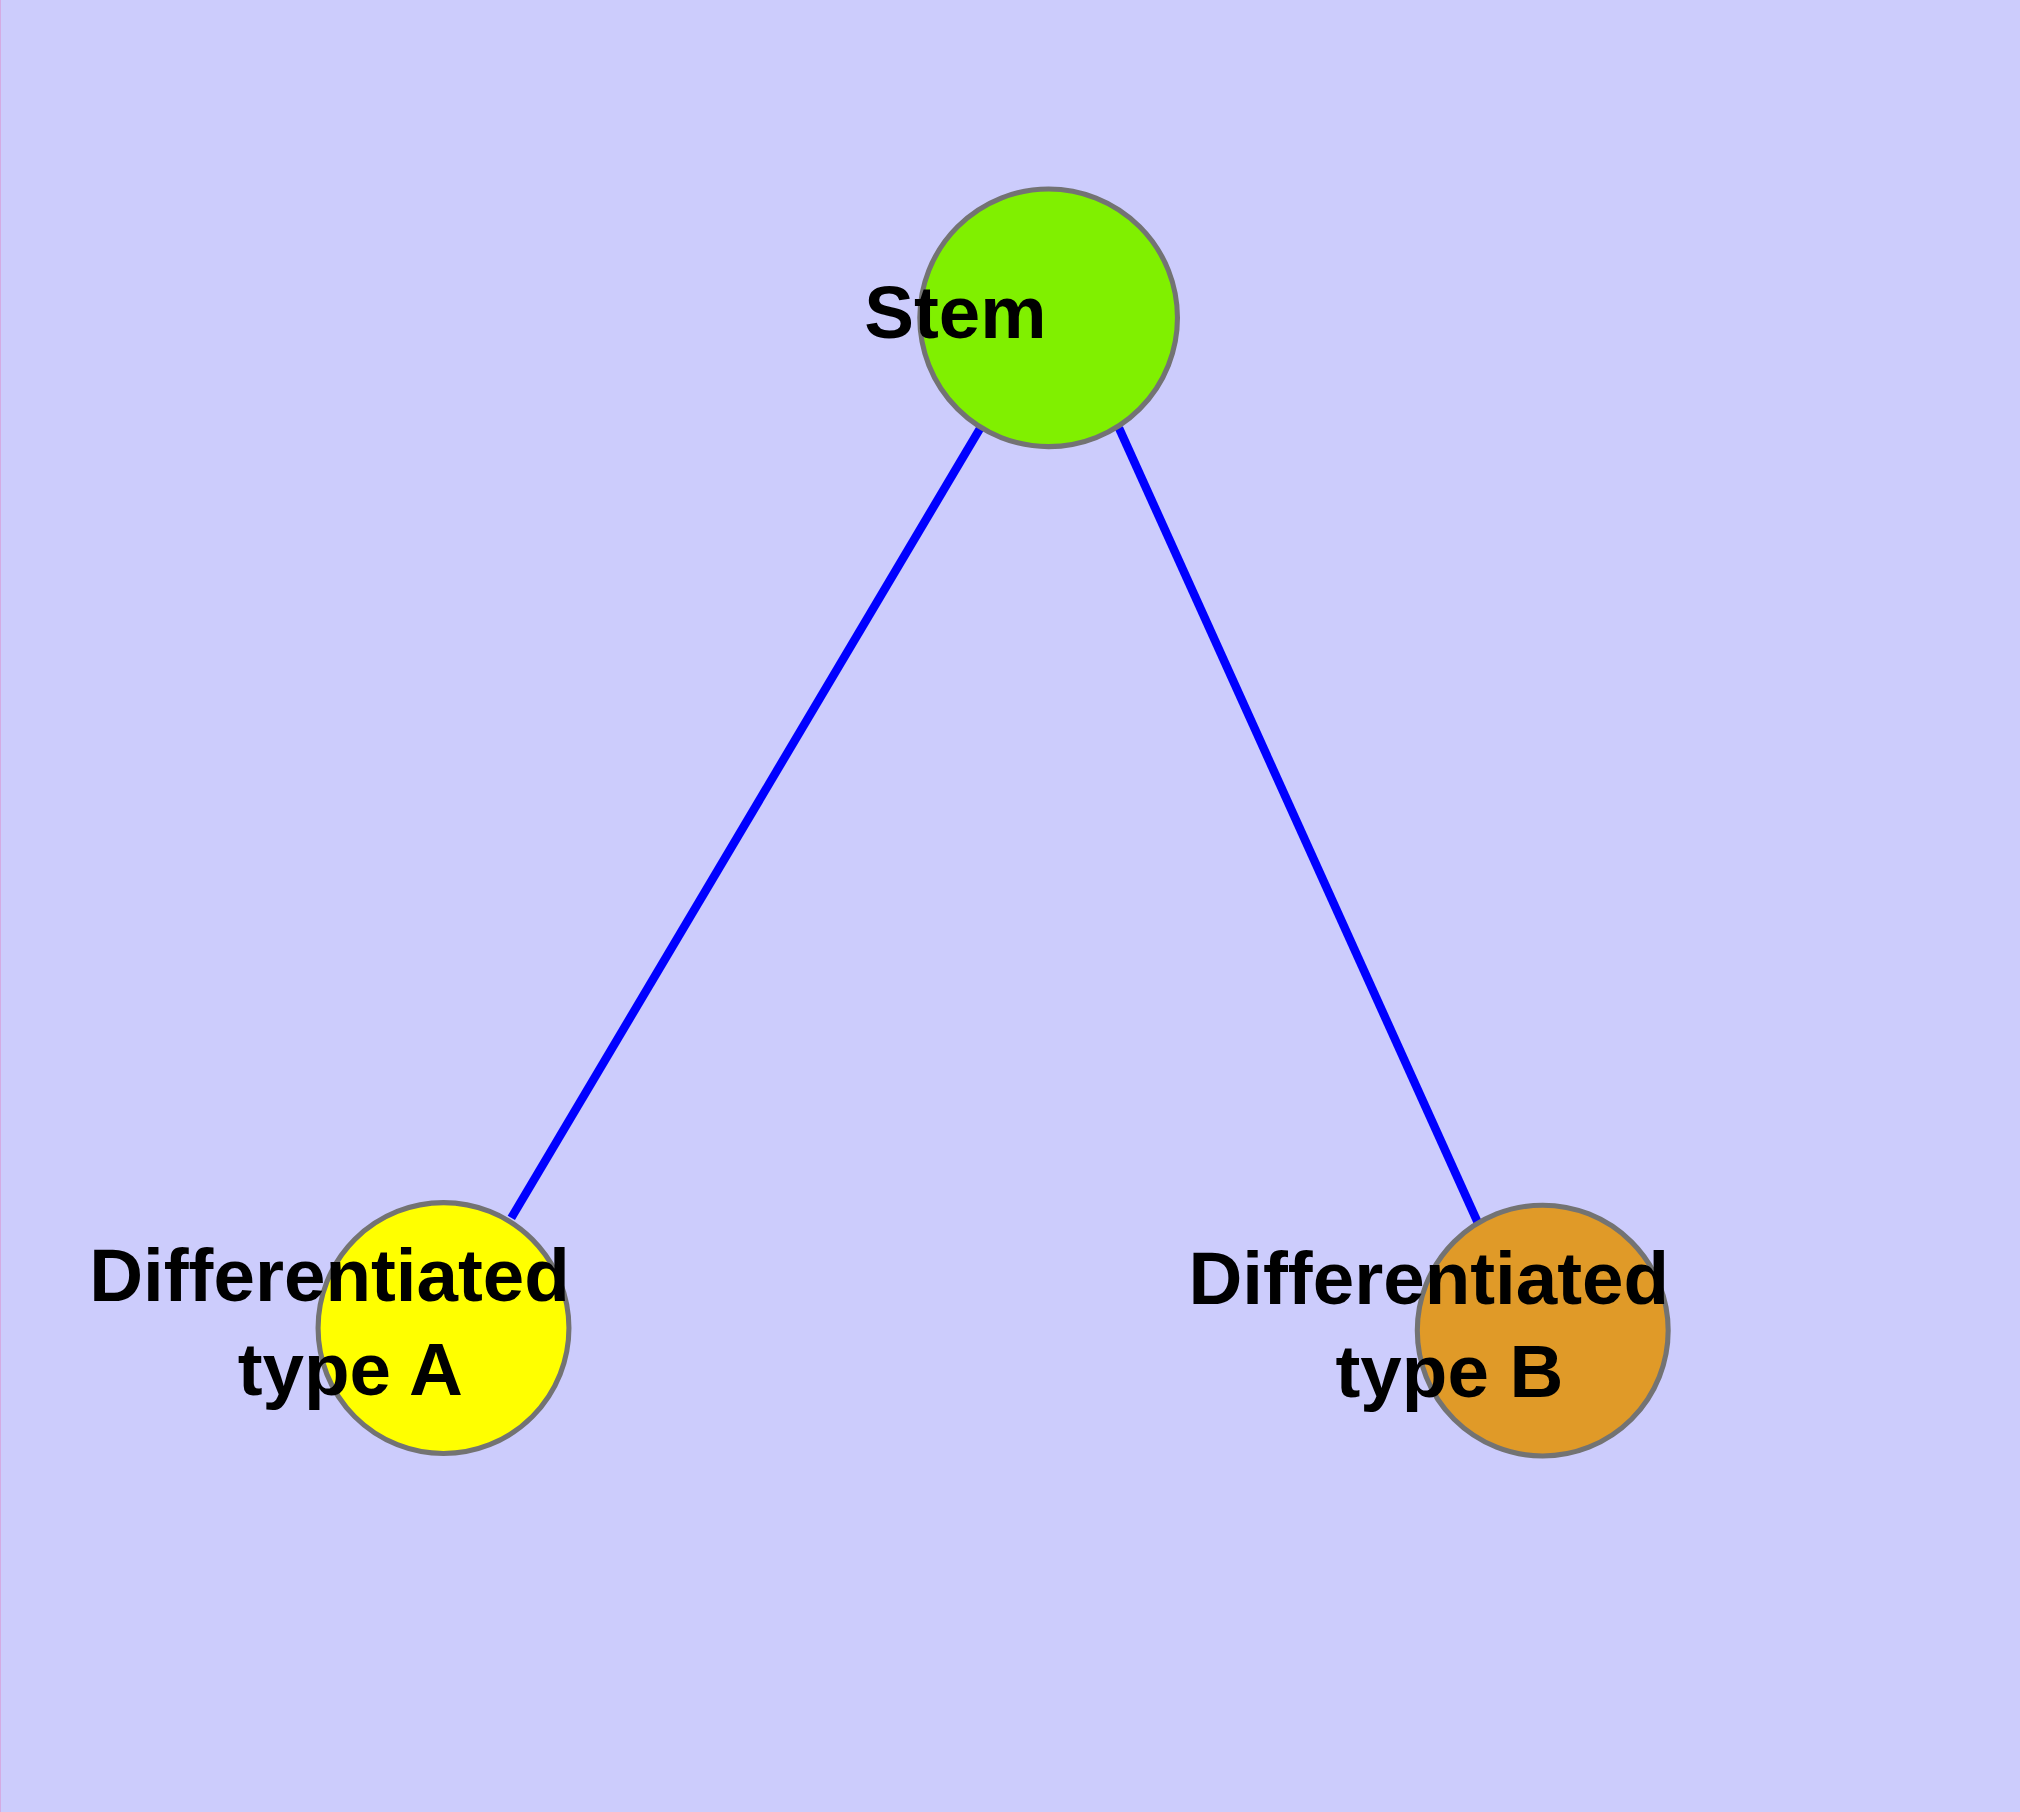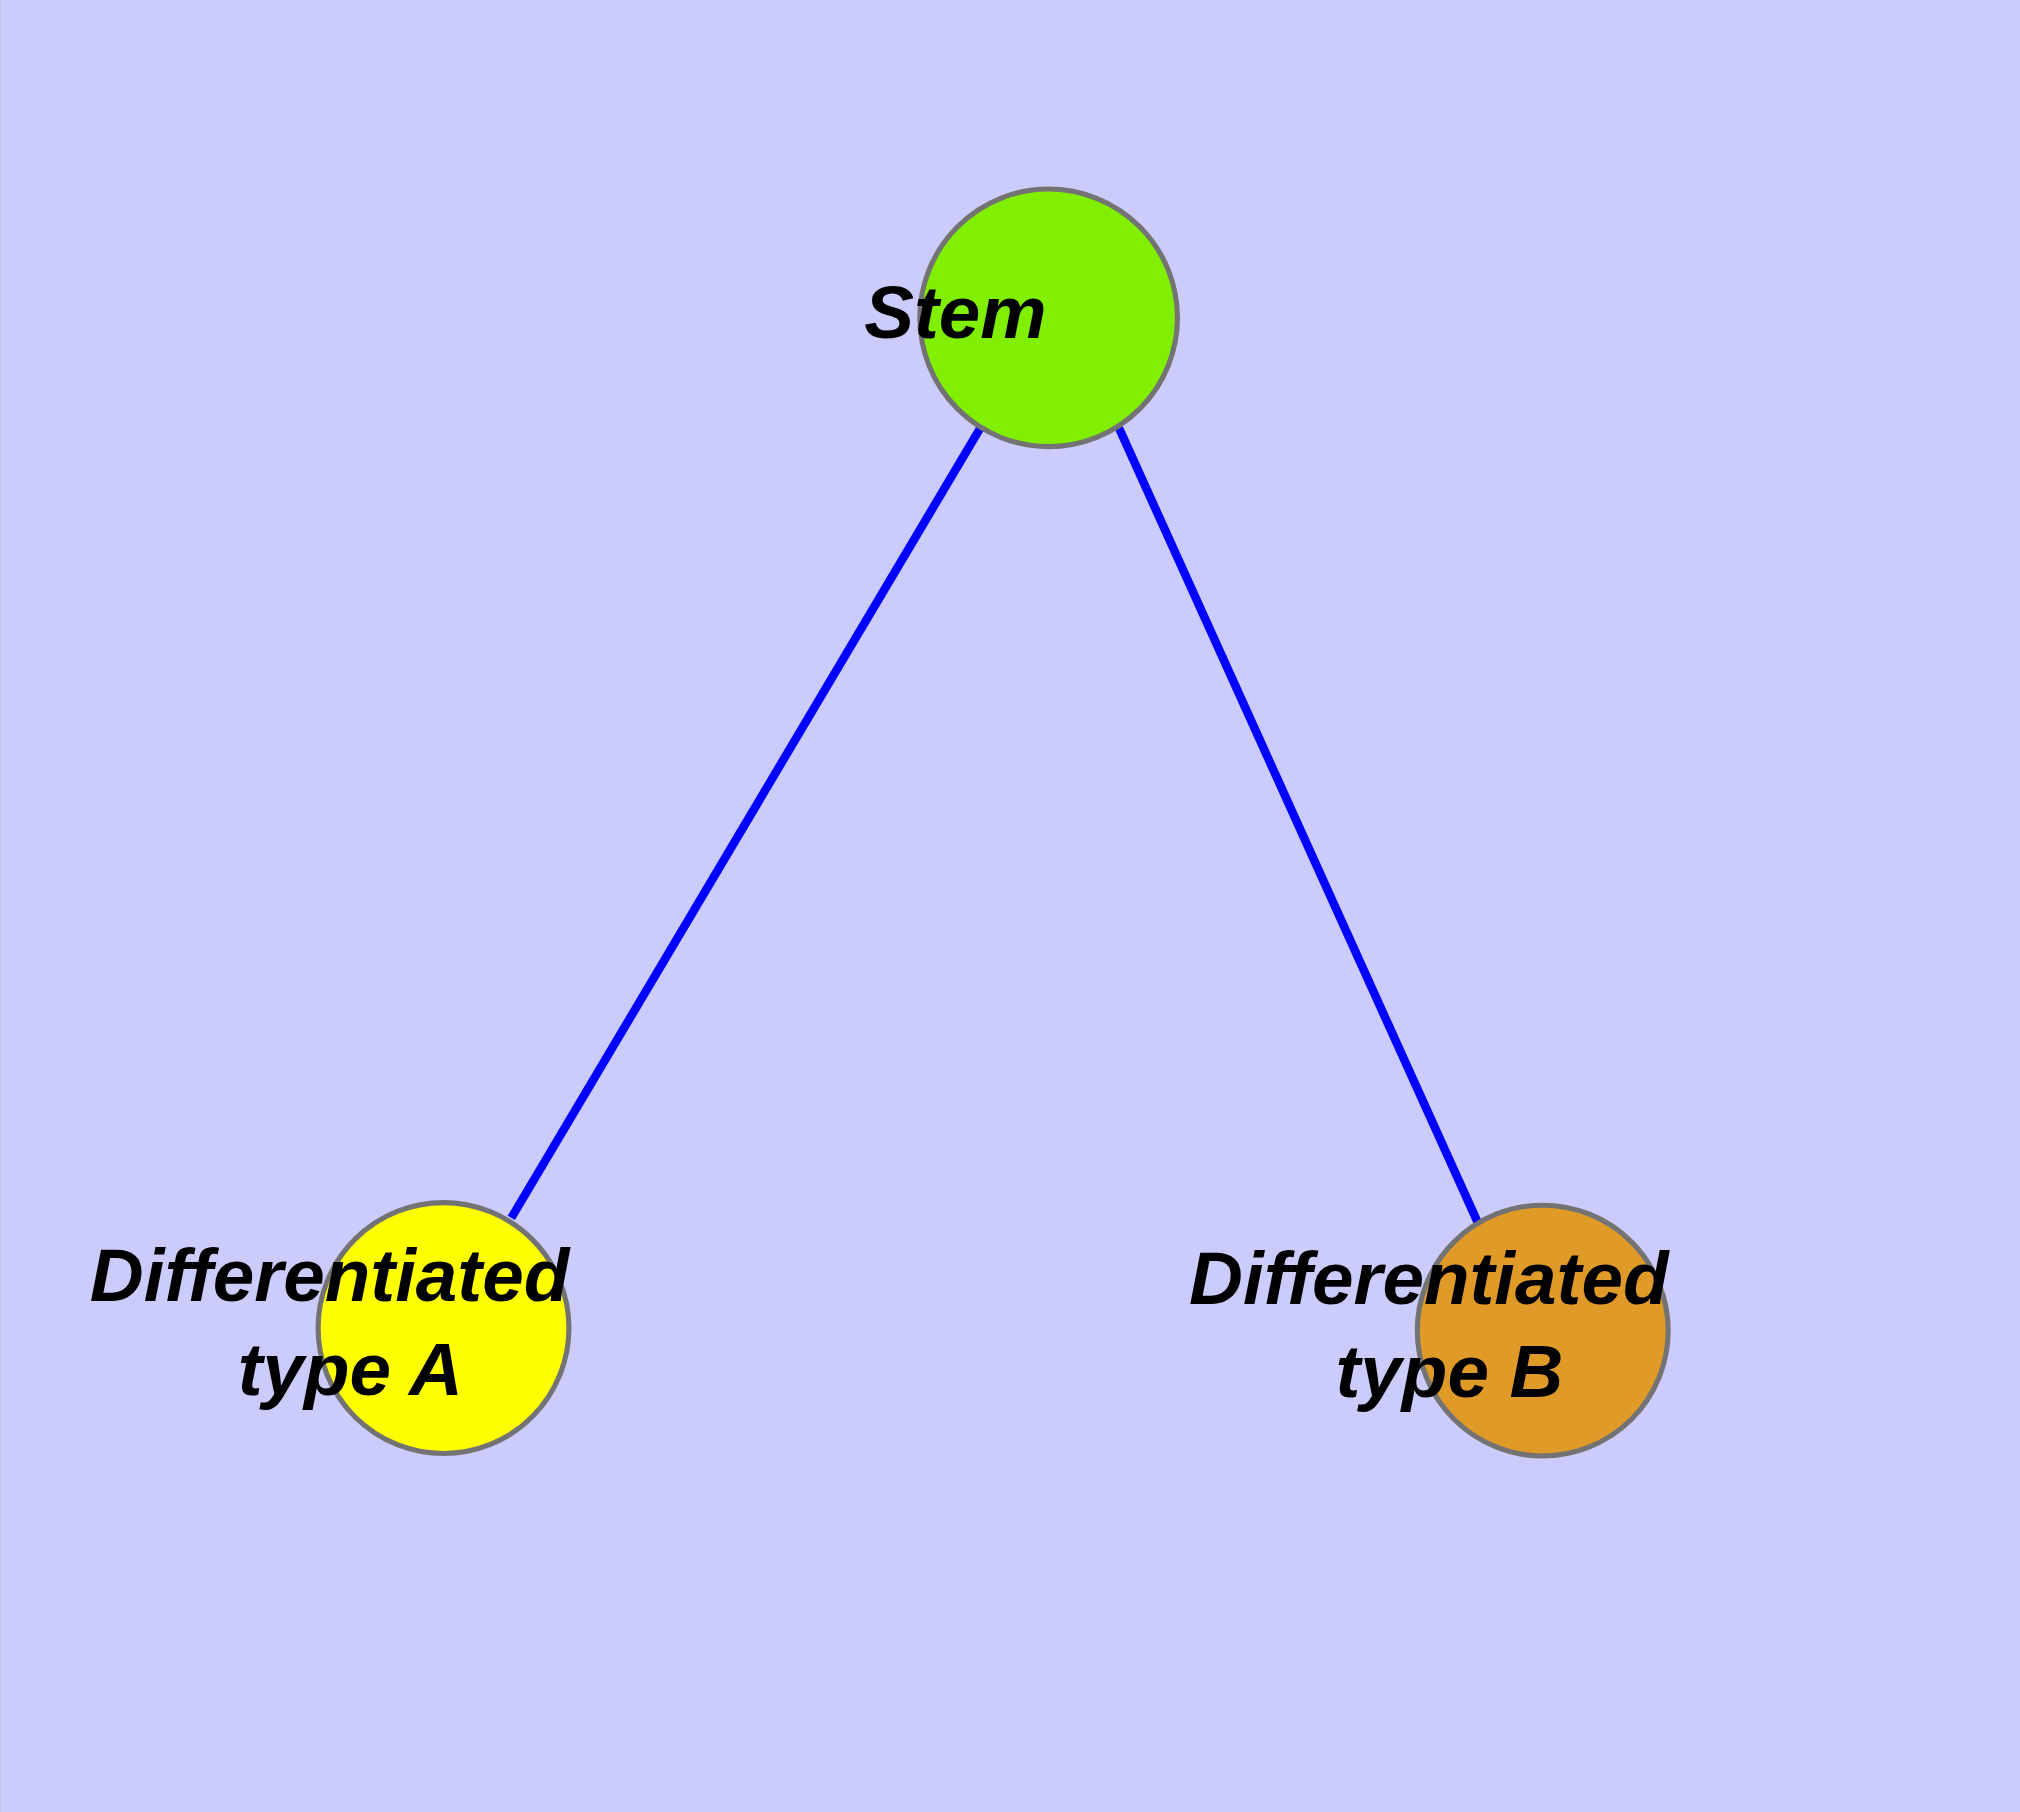--- a/index.html
+++ b/index.html
@@ -11,22 +11,21 @@
     overflow: hidden;
   }
   body {
     font-family: "Liberation Sans", sans-serif;
     background: #ccccfc;
   }
   #canvas {
     position: relative;
     width: 1664px;
     height: 1812px;
-    background: #a3a3a3;
-    font-style: italic;
+    background: #ec4899;
   }
   #graph-svg {
     position: absolute;
     left: 0;
     top: 0;
     width: 2021px;
     height: 1812px;
     display: block;
   }
   .node-label {

